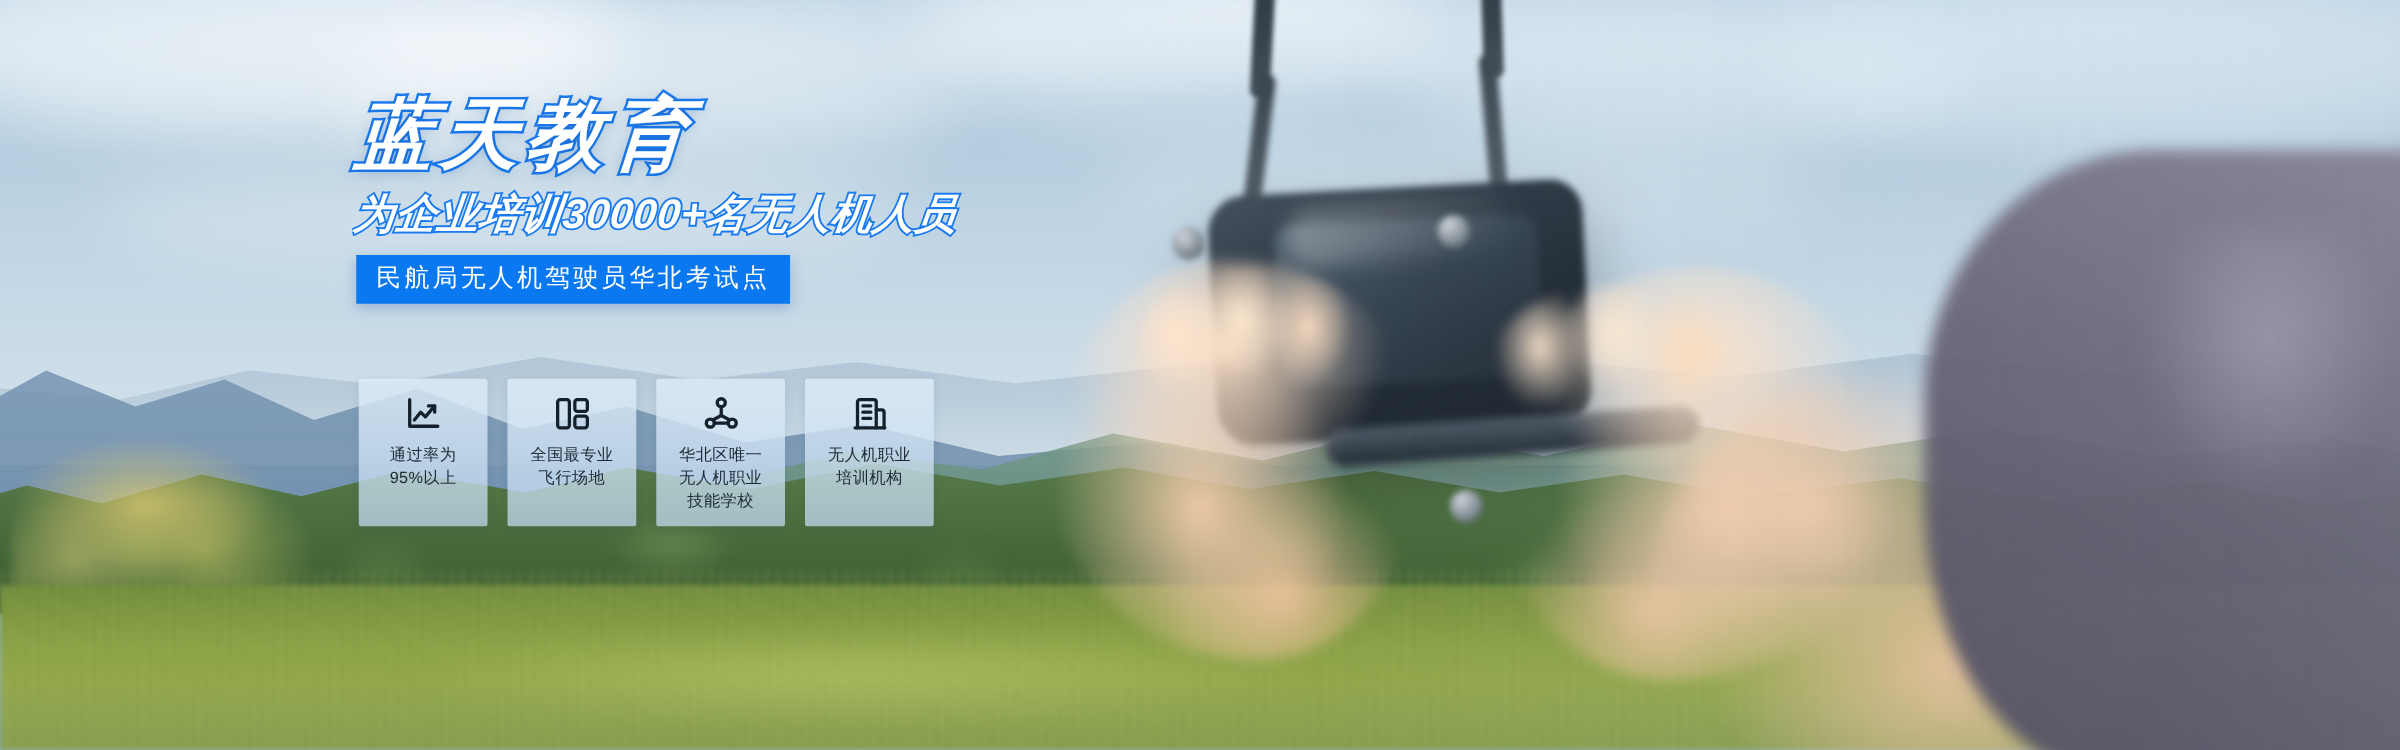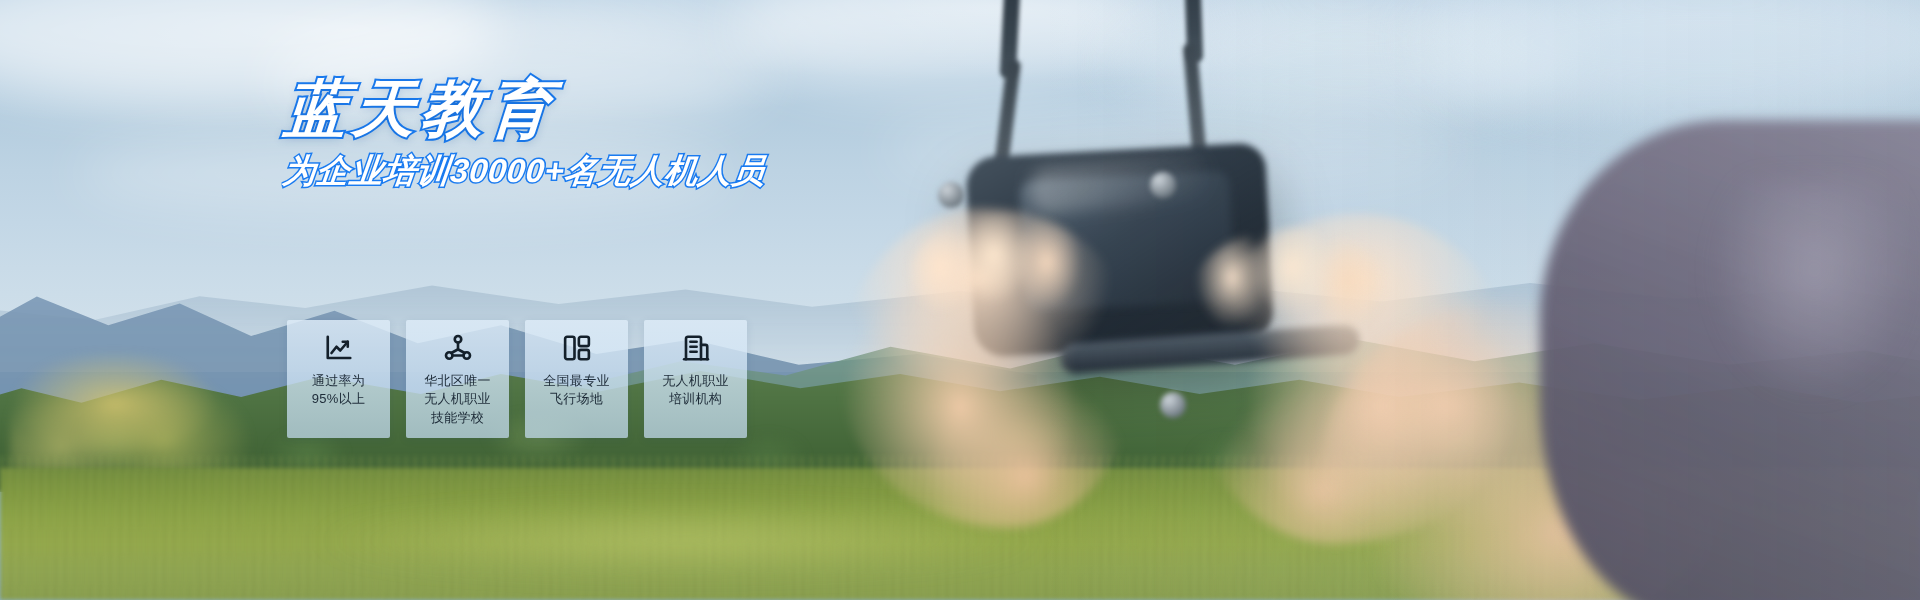--- a/index.html
+++ b/index.html
@@ -341,21 +341,21 @@
     padding: 9px 16px 10px 16px;
     margin: 0 0 0 2px;
     white-space: nowrap;
     box-shadow: 0 3px 10px rgba(10,70,150,0.25);
   }
 
   
   .cards {
     position: absolute;
     left: 287px;
-    top: 320px;
+    top: 303px;
     display: flex;
     gap: 16px;
   }
   .card {
     width: 103px;
     min-height: 105px;
     background: linear-gradient(180deg, rgba(222,236,248,0.82) 0%, rgba(206,227,245,0.76) 55%, rgba(196,220,242,0.72) 100%);
     border-radius: 2px;
     display: flex;
     flex-direction: column;
@@ -426,34 +426,47 @@
     <div class="hand-right-fingers"></div>
     <div class="arm-right"></div>
     <div class="shoulder"></div>
     <div class="shoulder-hi"></div>
     <div class="dof-blur-right"></div>
   </div>
 
   <div class="content">
     <h1 class="headline">蓝天教育</h1>
     <div class="subhead">为企业培训30000+名无人机人员</div>
+    <div class="badge">民航局无人机驾驶员华北考试点</div>
   </div>
 
   <div class="cards">
 
     <div class="card">
       <span class="card-icon">
         <svg width="30" height="30" viewBox="0 0 24 24" fill="none" stroke="currentColor" stroke-width="2.1" stroke-linecap="round" stroke-linejoin="round">
           <polyline points="3,3 3,20 21,20"></polyline>
           <polyline points="6,16 10,11 13,14 19,7"></polyline>
           <polyline points="15,7 19,7 19,11"></polyline>
         </svg>
       </span>
       <span class="card-text">通过率为
 95%以上</span>
+    </div>
+
+    <div class="card">
+      <span class="card-icon">
+        <svg width="30" height="30" viewBox="0 0 24 24" fill="none" stroke="currentColor" stroke-width="2.1" stroke-linecap="round" stroke-linejoin="round">
+          <rect x="2.5" y="3" width="7.5" height="18" rx="1.6"></rect>
+          <rect x="13.5" y="3" width="8" height="7.5" rx="1.6"></rect>
+          <rect x="13.5" y="13.5" width="8" height="7.5" rx="1.6"></rect>
+        </svg>
+      </span>
+      <span class="card-text">全国最专业
+飞行场地</span>
     </div>
 
     <div class="card">
       <span class="card-icon">
         <svg width="30" height="30" viewBox="0 0 24 24" fill="none" stroke="currentColor" stroke-width="2.1" stroke-linecap="round" stroke-linejoin="round">
           <circle cx="12" cy="5" r="2.6"></circle>
           <circle cx="5" cy="18" r="2.6"></circle>
           <circle cx="19" cy="18" r="2.6"></circle>
           <line x1="12" y1="7.6" x2="12" y2="13"></line>
           <line x1="6.6" y1="16" x2="11.4" y2="13.4"></line>
@@ -462,32 +475,20 @@
         </svg>
       </span>
       <span class="card-text">华北区唯一
 无人机职业
 技能学校</span>
     </div>
 
     <div class="card">
       <span class="card-icon">
         <svg width="30" height="30" viewBox="0 0 24 24" fill="none" stroke="currentColor" stroke-width="2.1" stroke-linecap="round" stroke-linejoin="round">
-          <rect x="2.5" y="3" width="7.5" height="18" rx="1.6"></rect>
-          <rect x="13.5" y="3" width="8" height="7.5" rx="1.6"></rect>
-          <rect x="13.5" y="13.5" width="8" height="7.5" rx="1.6"></rect>
-        </svg>
-      </span>
-      <span class="card-text">全国最专业
-飞行场地</span>
-    </div>
-
-    <div class="card">
-      <span class="card-icon">
-        <svg width="30" height="30" viewBox="0 0 24 24" fill="none" stroke="currentColor" stroke-width="2.1" stroke-linecap="round" stroke-linejoin="round">
           <path d="M4 21V4.5a1.5 1.5 0 0 1 1.5-1.5h9A1.5 1.5 0 0 1 16 4.5V21"></path>
           <line x1="2.5" y1="21" x2="21.5" y2="21"></line>
           <path d="M16 9.5h3.5A1.5 1.5 0 0 1 21 11v10"></path>
           <line x1="7.5" y1="7" x2="12.5" y2="7"></line>
           <line x1="7.5" y1="11" x2="12.5" y2="11"></line>
           <line x1="7.5" y1="15" x2="12.5" y2="15"></line>
         </svg>
       </span>
       <span class="card-text">无人机职业
 培训机构</span>

